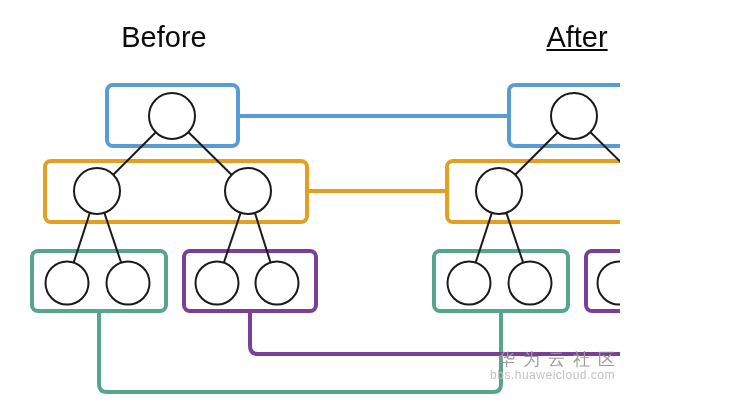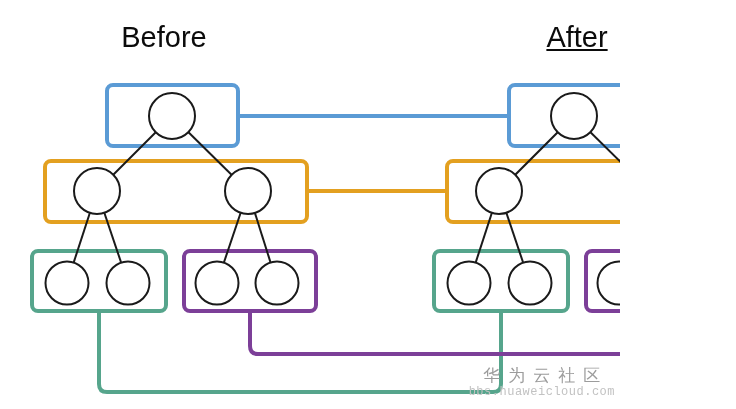--- a/index.html
+++ b/index.html
@@ -28,23 +28,22 @@
     line-height: 32px;
     color: #0b0b0b;
     white-space: nowrap;
   }
   .title-before { left: 164px; }
   .title-after  { left: 577px; text-decoration: underline; }
 
   .watermark {
     position: absolute;
     right: 5px;
-    bottom: 10px;
-    text-align: center;
-    font-family: Liberation Mono, monospace;
+    bottom: 27px;
+    text-align: right;
   }
   .wm-cn {
     font-size: 17px;
     line-height: 19px;
     letter-spacing: 8px;
     margin-right: -8px;
     color: var(--watermark_cn, #9c9c9c);
   }
   .wm-url {
     font-size: 12px;

